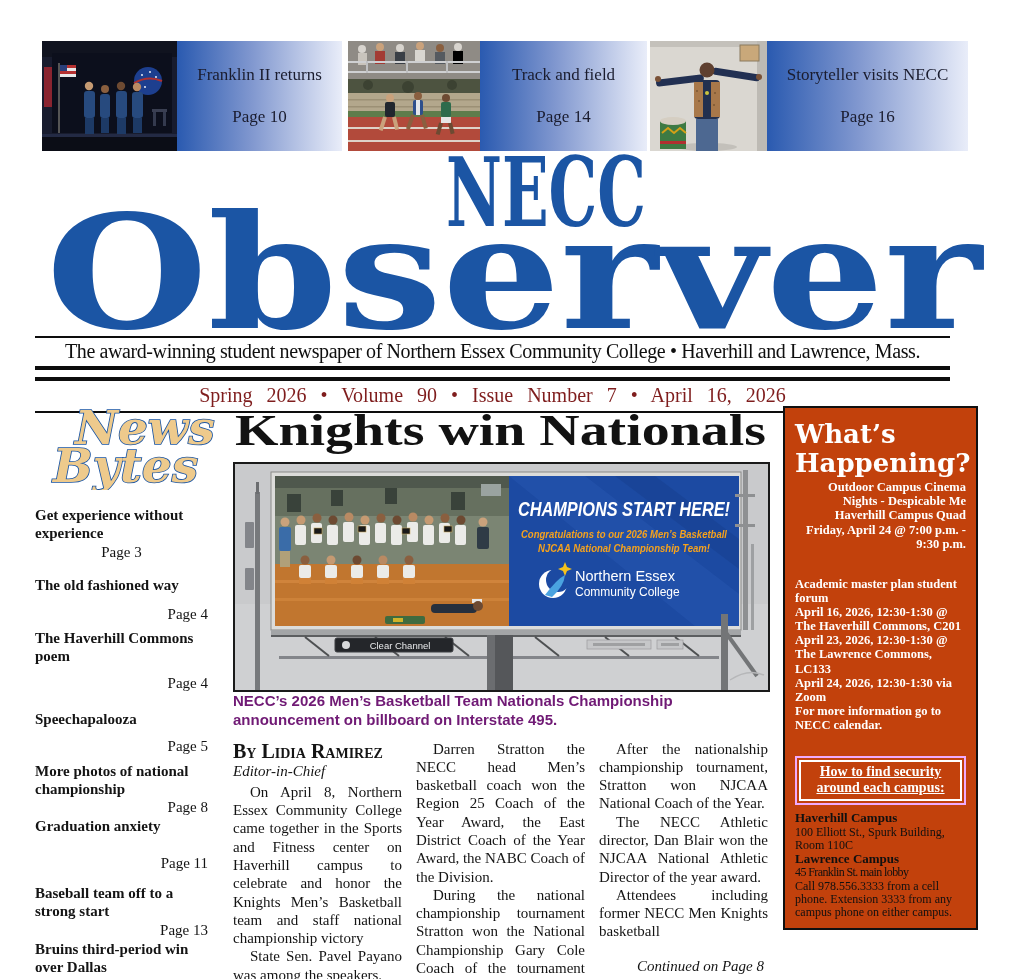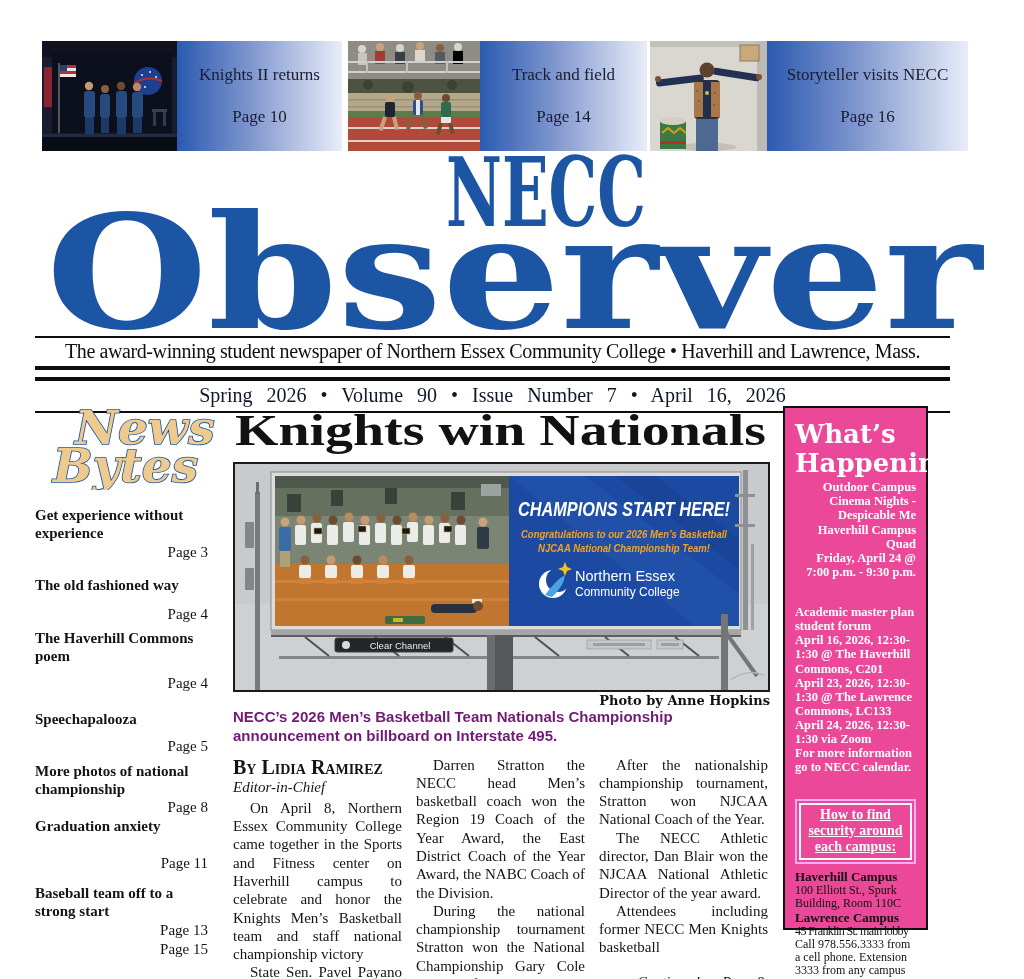--- a/index.html
+++ b/index.html
@@ -13,40 +13,40 @@
   .teaser .t1{font-size:17px;color:#1a1c2e;margin-bottom:22px;}
   .teaser .t2{font-size:17px;color:#1a1c2e;}
   
   .kicker-svg{position:absolute;left:438px;top:150px;}
   .obs-svg{position:absolute;left:42px;top:176px;}
   .rules{position:absolute;left:35px;top:336px;width:915px;}
   .rule2{height:2px;background:#0d0d0d;}
   .rule3{height:4px;background:#0d0d0d;}
   .gap7{height:7px;}
   .tagline{font-size:20px;text-align:center;padding:2px 0 3px 0;color:#0f0f0f;letter-spacing:-0.4px;}
-  .dateline{font-size:20px;text-align:center;padding:3px 0 4px 0;color:#0f172a;word-spacing:9px;}
+  .dateline{font-size:20px;text-align:center;padding:3px 0 4px 0;color:#7f1d1d;word-spacing:9px;}
   
   .newsbytes{position:absolute;left:35px;top:404px;width:181px;}
   .nb-items{margin-top:12px;}
   .nb-title{font-weight:bold;font-size:15px;line-height:1.2;color:#141414;}
   .nb-page{font-size:15px;text-align:right;padding-right:8px;color:#141414;}
   
   .main{position:absolute;left:233px;top:404px;width:537px;}
   .photo-frame{margin-top:4px;border:2px solid #1a1a1a;width:533px;height:226px;background:#f0abfc;}
   .credit{font-family:"DejaVu Serif",serif;font-weight:bold;font-size:13px;text-align:right;margin-top:1px;}
   .caption{font-family:"Liberation Sans",sans-serif;font-weight:bold;font-size:15px;line-height:1.25;margin-top:0px;color:#701a75;}
   .cols{display:flex;gap:14px;margin-top:10px;}
   .col{width:169px;font-size:15px;line-height:1.22;text-align:justify;color:#141414;}
   .byline{font-variant:small-caps;font-weight:bold;font-size:20px;line-height:1.1;}
   .role{font-style:italic;font-size:15px;margin-bottom:3px;}
   .col p{margin:0;text-indent:17px;}
   .continued{font-style:italic;font-size:15px;text-align:right;margin-top:16px;padding-right:4px;}
   
-  .happening{position:absolute;left:783px;top:406px;width:145px;height:524px;box-sizing:border-box;
-             background:#ec4899;border:2px solid #101010;padding:12px 10px 8px 10px;color:#fff;}
+  .happening{position:absolute;left:783px;top:406px;width:195px;height:524px;box-sizing:border-box;
+             background:#c2410c;border:2px solid #101010;padding:12px 10px 8px 10px;color:#fff;}
   .wh-title{font-family:"DejaVu Serif",serif;font-weight:bold;font-size:26px;line-height:1.1;}
   .wh-event{font-weight:bold;font-size:12.5px;line-height:1.13;white-space:pre-line;}
   .ev1{margin-top:3px;text-align:right;}
   .ev2{margin-top:26px;}
   .sec-outer{margin-top:24px;border:2px solid #f0abfc;padding:2px;}
   .sec-inner{border:2px solid #fff;padding:2px 2px 3px 2px;}
   .sec-title{font-weight:bold;font-size:14px;line-height:1.15;text-align:center;text-decoration:underline;}
   .sec-info{margin-top:6px;color:#101010;text-align:left;font-size:12px;line-height:1.1;}
   .sec-line-bold{font-weight:bold;font-size:13px;}
   .sec-cond{letter-spacing:-0.6px;}
@@ -93,21 +93,21 @@
           <rect x="90" y="51" width="11" height="26" rx="3" fill="#274a7e"></rect>
           <rect x="91" y="77" width="9" height="15" fill="#1d3a66"></rect>
       </g>
       <rect x="110" y="68" width="15" height="3" fill="#3a3f52"></rect>
         <rect x="111" y="71" width="3" height="14" fill="#343a4e"></rect>
         <rect x="121" y="71" width="3" height="14" fill="#343a4e"></rect>
       <rect x="0" y="93" width="135" height="17" fill="#0b0d16"></rect>
       <rect x="0" y="93" width="135" height="3" fill="#232a44"></rect>
     </svg>
     <div class="teaser" style="width:165px;margin-right:6px;">
-      <div class="t1">Knights II returns</div>
+      <div class="t1">Franklin II returns</div>
       <div class="t2">Page 10</div>
     </div>
 
     <svg width="132" height="110" viewBox="0 0 132 110">
       <rect width="132" height="40" fill="#8f8b85"></rect>
       <g>
         <circle cx="14" cy="8" r="4" fill="#d8d4ce"></circle>
           <rect x="10" y="12" width="9" height="12" fill="#c9c4bc"></rect>
         <circle cx="32" cy="6" r="4" fill="#caa27c"></circle>
           <rect x="27" y="10" width="10" height="13" fill="#a33b34"></rect>
@@ -215,21 +215,21 @@
   </div>
 
   <div class="newsbytes">
     <svg width="181" height="86">
       <text x="40" y="40" font-family="DejaVu Serif, serif" font-style="italic" font-weight="bold" font-size="47" fill="#eeca8c" stroke="#1a55a4" stroke-width="1.7" paint-order="stroke">News</text>
       <text x="18" y="78" font-family="DejaVu Serif, serif" font-style="italic" font-weight="bold" font-size="47" fill="#eeca8c" stroke="#1a55a4" stroke-width="1.7" paint-order="stroke">Bytes</text>
     </svg>
     <div class="nb-items">
       <div>
         <div class="nb-title">Get experience without experience</div>
-        <div class="nb-page" style="margin-top:2px;">Page 3</div>
+        <div class="nb-page" style="margin-top:2px;text-align:center;">Page 3</div>
       </div>
       <div style="margin-top:15px;">
         <div class="nb-title">The old fashioned way</div>
         <div class="nb-page" style="margin-top:12px;">Page 4</div>
       </div>
       <div style="margin-top:6px;">
         <div class="nb-title">The Haverhill Commons poem</div>
         <div class="nb-page" style="margin-top:10px;">Page 4</div>
       </div>
       <div style="margin-top:18px;">
@@ -242,20 +242,21 @@
       </div>
       <div style="margin-top:1px;">
         <div class="nb-title">Graduation anxiety</div>
         <div class="nb-page" style="margin-top:20px;">Page 11</div>
       </div>
       <div style="margin-top:12px;">
         <div class="nb-title">Baseball team off to a strong start</div>
         <div class="nb-page" style="margin-top:2px;">Page 13</div>
       </div>
       <div style="margin-top:1px;">
+        <div class="nb-title">Bruins third-period win over Dallas</div>
         <div class="nb-page" style="margin-top:2px;">Page 15</div>
       </div>
     </div>
   </div>
 
   <div class="main">
     <svg width="537" height="50">
       <text x="2" y="41" font-family="Liberation Serif, serif" font-weight="bold" font-size="45" fill="#121212" textLength="531" lengthAdjust="spacingAndGlyphs">Knights win Nationals</text>
     </svg>
 
@@ -389,32 +390,31 @@
           <circle cx="111" cy="181" r="4" fill="#d8d9db"></circle>
           <text x="165" y="185" text-anchor="middle" font-family="Liberation Sans, sans-serif" font-size="9.5" fill="#e8e9eb">Clear Channel</text>
         </g>
         <rect x="352" y="176" width="64" height="9" fill="#c6c7c9" stroke="#9a9b9d" stroke-width="0.7"></rect>
         <rect x="358" y="179" width="52" height="3" fill="#9fa0a2"></rect>
         <rect x="422" y="176" width="26" height="9" fill="#c6c7c9" stroke="#9a9b9d" stroke-width="0.7"></rect>
         <rect x="426" y="179" width="18" height="3" fill="#9fa0a2"></rect>
       </svg>
     </div>
 
-    <div class="credit">Photo by Anne Hopkins</div>
     <div class="caption">NECC’s 2026 Men’s Basketball Team Nationals Championship announcement on billboard on Interstate 495.</div>
 
     <div class="cols">
       <div class="col">
         <div class="byline">By Lidia Ramirez</div>
         <div class="role">Editor-in-Chief</div>
         <p>On April 8, Northern Essex Community College came together in the Sports and Fitness center on Haverhill campus to celebrate and honor the Knights Men’s Basketball team and staff national championship victory</p>
         <p>State Sen. Pavel Payano was among the speakers.</p>
       </div>
       <div class="col">
-        <p>Darren Stratton the NECC head Men’s basketball coach won the Region 19 Coach of the Year Award, the East District Coach of the Year Award, the NABC Coach of the Division.</p>
+        <p>Darren Stratton the NECC head Men’s basketball coach won the Region 25 Coach of the Year Award, the East District Coach of the Year Award, the NABC Coach of the Division.</p>
         <p>During the national championship tournament Stratton won the National Championship Gary Cole Coach of the tournament award.</p>
       </div>
       <div class="col">
         <p>After the nationalship championship tournament, Stratton won NJCAA National Coach of the Year.</p>
         <p>The NECC Athletic director, Dan Blair won the NJCAA National Athletic Director of the year award.</p>
         <p>Attendees including former NECC Men Knights basketball</p>
         <div class="continued">Continued on Page 8</div>
       </div>
     </div>
   </div>

